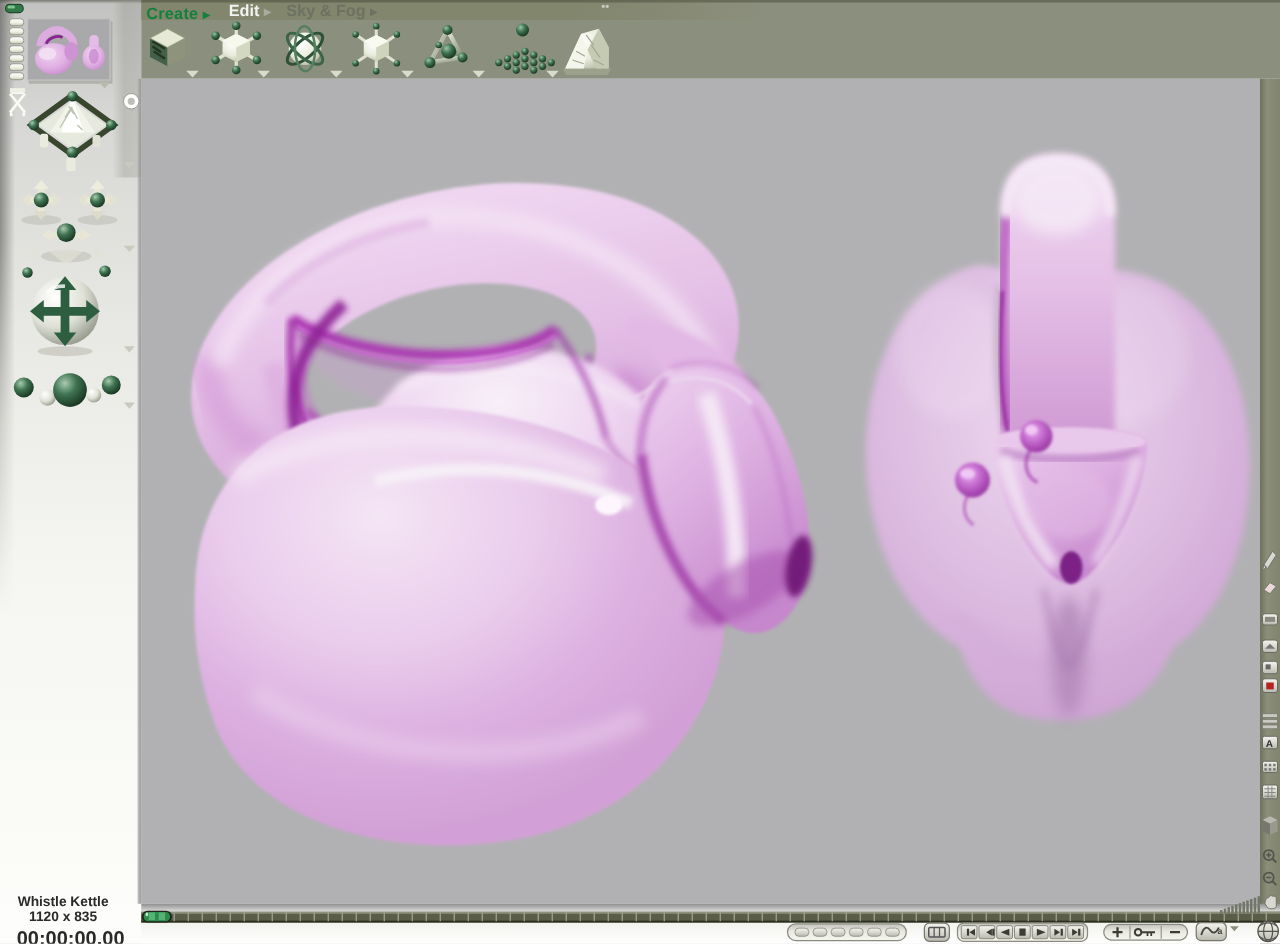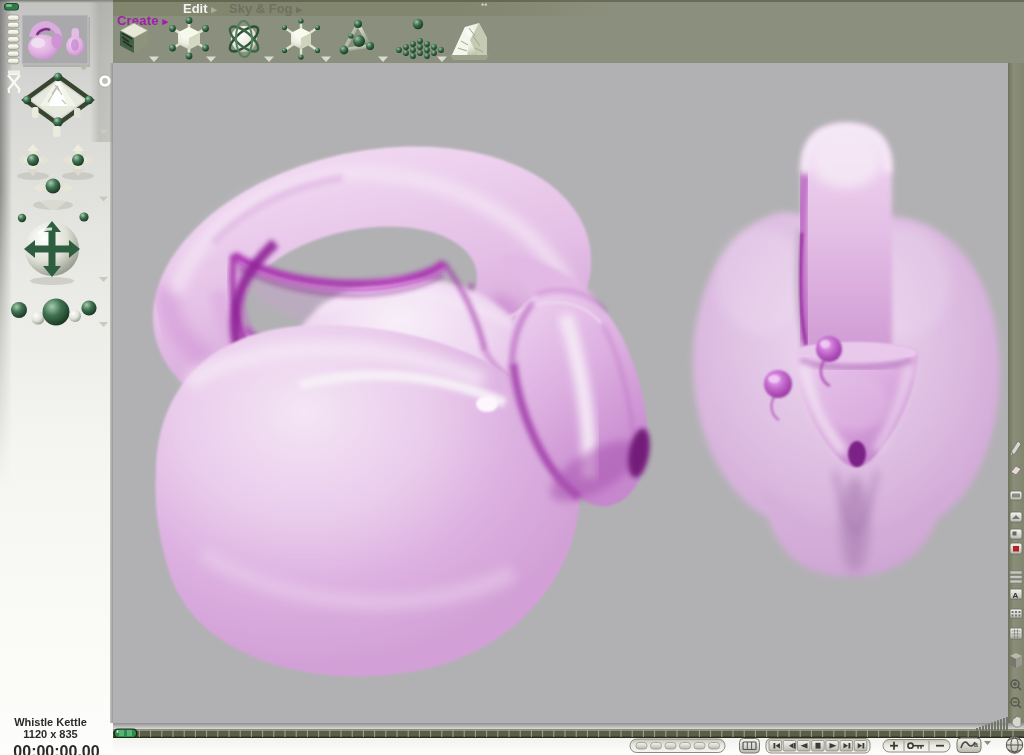--- a/index.html
+++ b/index.html
@@ -11,21 +11,21 @@
 <body>
 
 <div class="abs" style="left:0;top:0;width:113px;height:755px;background:linear-gradient(180deg,#c2c2c0 0%,#d6d6d4 12%,#e8e8e4 35%,#f5f5f1 60%,#fdfdfb 100%)"></div>
 <div class="abs" style="left:0;top:0;width:12px;height:755px;background:linear-gradient(90deg,rgba(60,60,58,.5),rgba(60,60,58,0));-webkit-mask-image:linear-gradient(180deg,#000 0%,#000 25%,rgba(0,0,0,.35) 45%,transparent 65%)"></div>
 <div class="abs" style="left:0;top:0;width:113px;height:3px;background:linear-gradient(180deg,rgba(70,75,60,.6),rgba(70,75,60,0))"></div>
 
 <div class="abs" style="left:113px;top:0;width:911px;height:63px;background:#8b8f7d"></div>
 <div class="abs" style="left:113px;top:0;width:911px;height:16px;background:linear-gradient(90deg,#82866d 0%,#82866d 38%,rgba(130,134,109,0) 55%)"></div>
 <div class="abs" style="left:113px;top:0;width:911px;height:2px;background:rgba(70,74,56,.5)"></div>
 
-<div class="abs" style="left:117px;top:13px;font-size:13px;font-weight:bold;color:#a21caf;letter-spacing:.2px">Create <span style="font-size:11px">▸</span></div>
+<div class="abs" style="left:117px;top:3px;font-size:13px;font-weight:bold;color:#15803d;letter-spacing:.2px">Create <span style="font-size:11px">▸</span></div>
 <div class="abs" style="left:183px;top:1px;font-size:13px;font-weight:bold;color:#f2f2f0">Edit <span style="font-size:11px;color:#a9ac9c">▸</span></div>
 <div class="abs" style="left:229px;top:1px;font-size:13px;font-weight:bold;color:#6d7162">Sky &amp; Fog <span style="font-size:11px">▸</span></div>
 <div class="abs" style="left:481px;top:0px;font-size:9px;font-weight:bold;color:#c8cbbd">••</div>
 
 <svg class="abs" style="left:113px;top:14px" width="400" height="49" viewBox="0 0 400 49">
 <defs>
 <radialGradient id="gnB" cx="35%" cy="30%" r="75%">
 <stop offset="0%" stop-color="#9ec4a4"></stop>
         <stop offset="45%" stop-color="#3f7352"></stop>
         <stop offset="100%" stop-color="#16321f"></stop>

